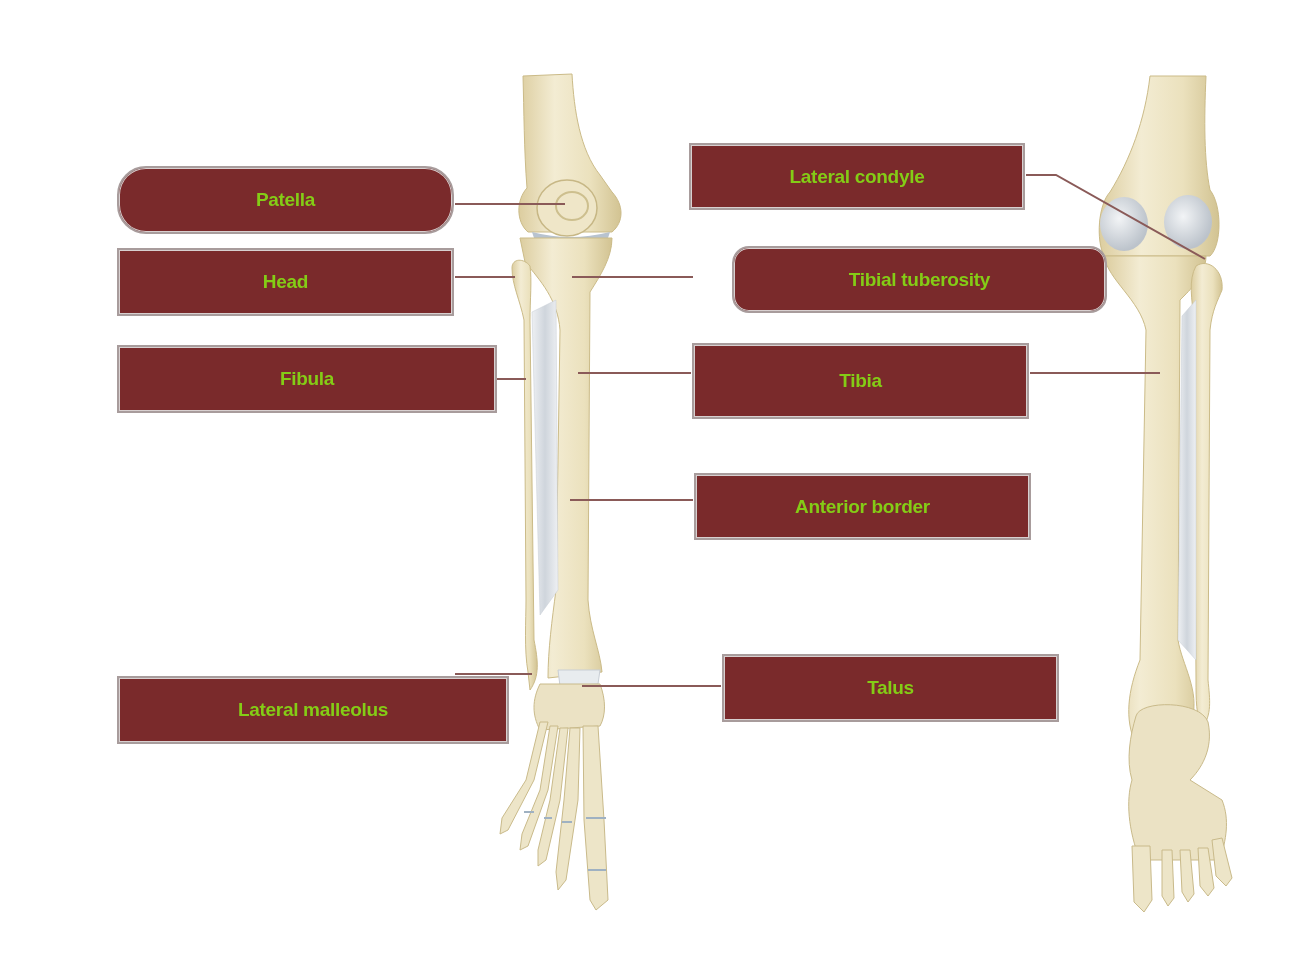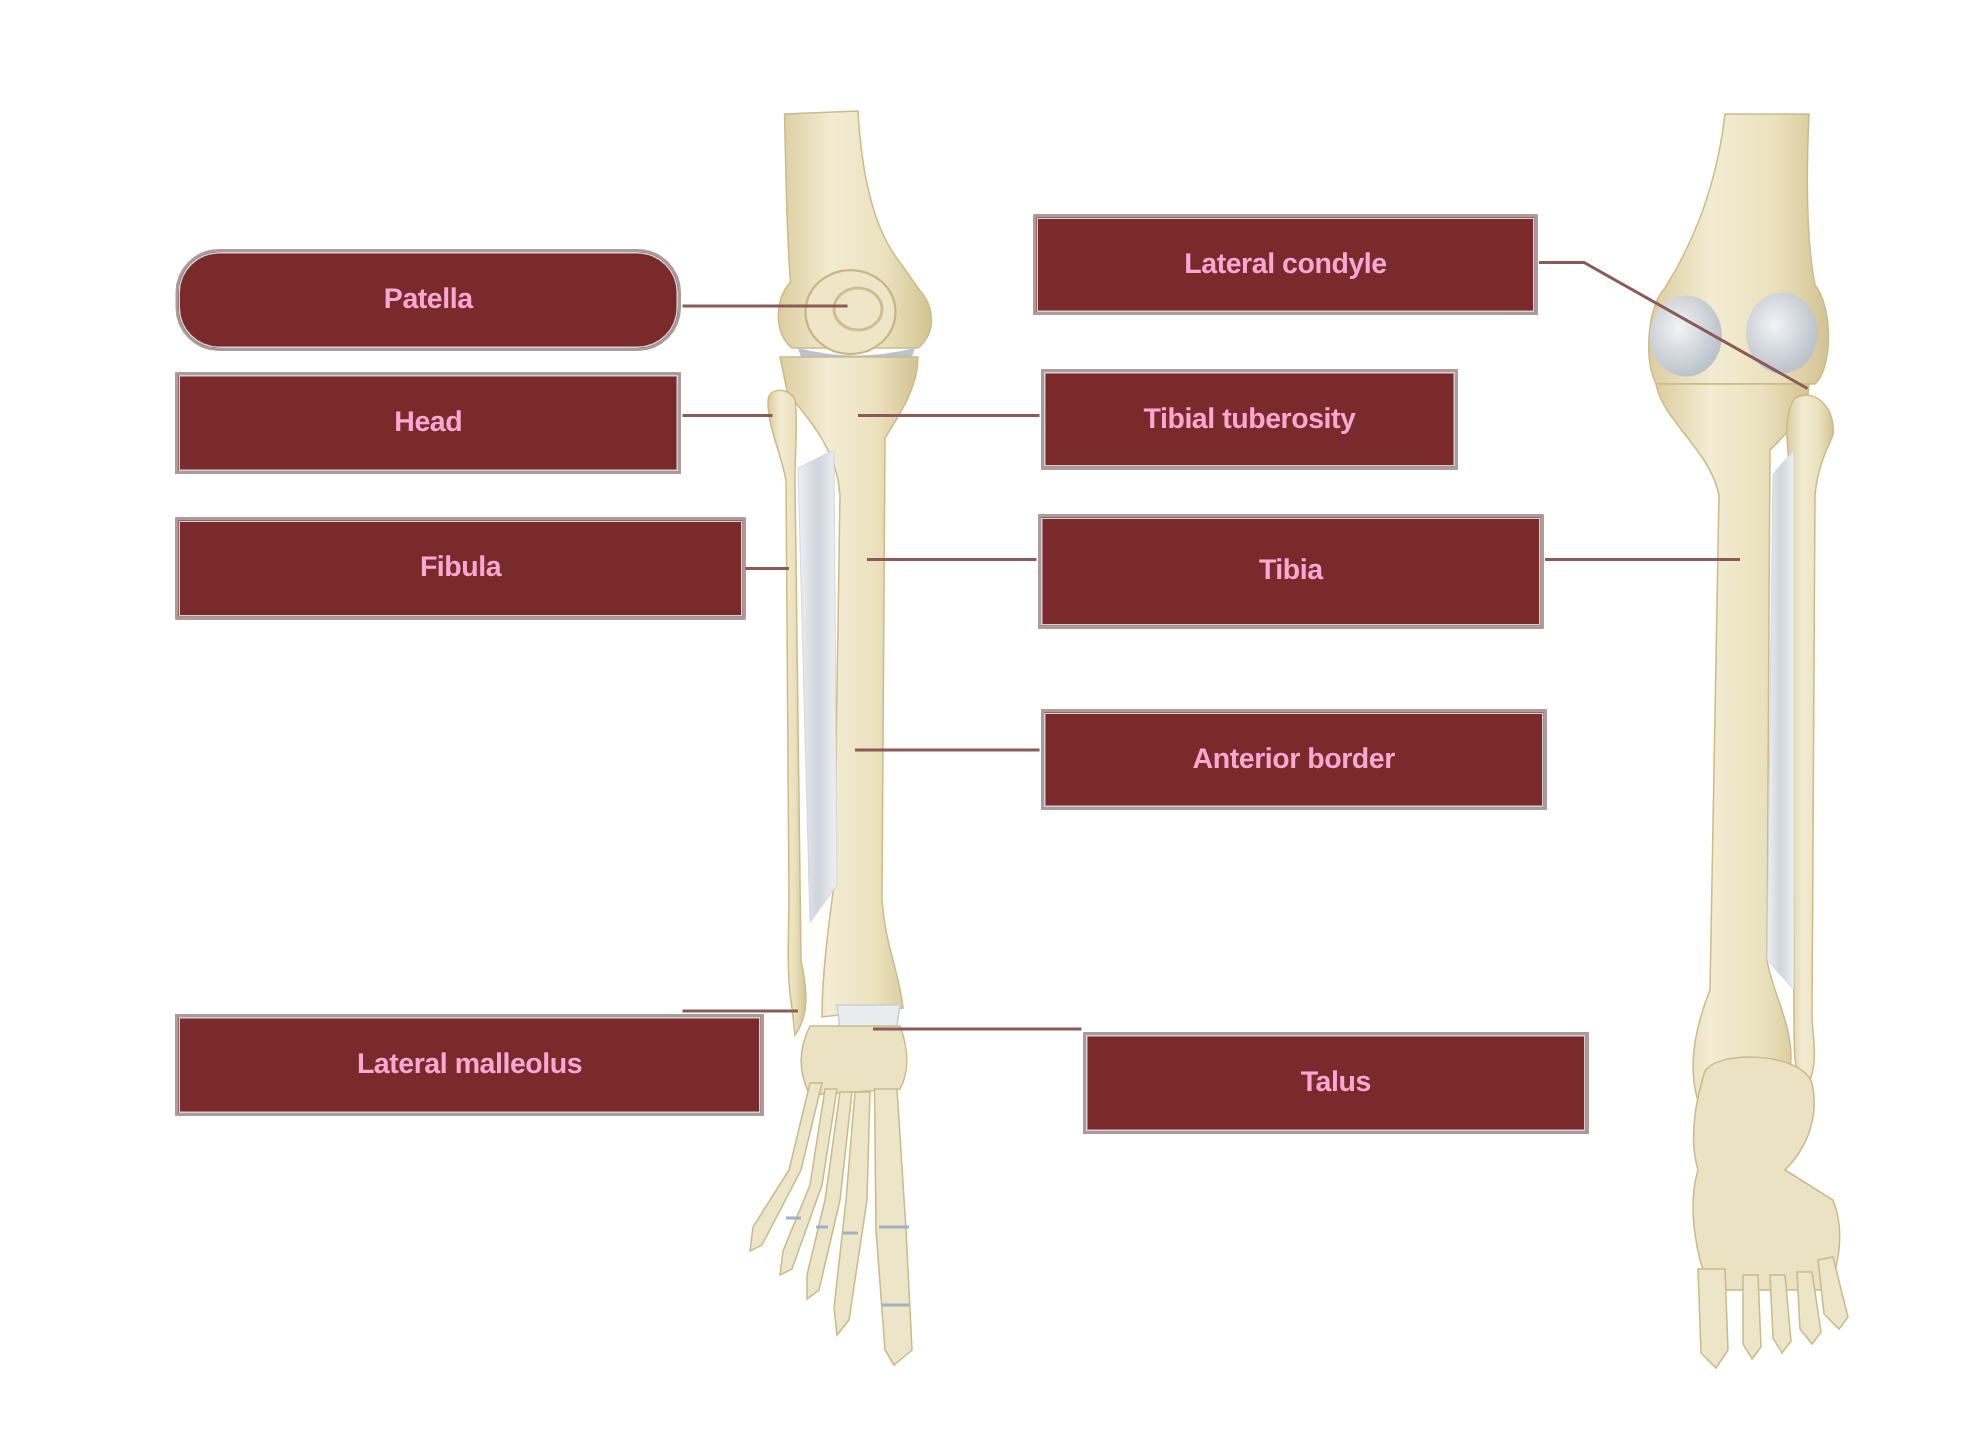--- a/index.html
+++ b/index.html
@@ -4,21 +4,21 @@
 <style>
   html, body { margin: 0; padding: 0; background: #ffffff; }
   body { width: 1310px; height: 958px; position: relative; overflow: hidden;
          font-family: "Liberation Sans", sans-serif; }
   #stage { position: absolute; left: 0; top: 0; width: 1310px; height: 958px; }
   svg#art { position: absolute; left: 0; top: 0; }
   .label-box {
     position: absolute; box-sizing: border-box;
     background: #7a2a2b; border: 2px solid #a89c9c;
     box-shadow: 0 0 0 1px #d8d0d0 inset;
-    color: #f9a8d4; font-size: 19px; font-weight: bold;
+    color: #84cc16; font-size: 19px; font-weight: bold;
     display: flex; align-items: center; justify-content: center;
     letter-spacing: -0.3px; cursor: pointer;
   }
 </style>
 </head>
 <body>
 
 <div id="stage">
   <svg id="art" width="1310" height="958" viewBox="0 0 1310 958">
     <defs>
@@ -119,25 +119,25 @@
   </div>
   <div class="label-box" style="left:117px;top:345px;width:380px;height:68px;">
     <span>Fibula</span>
   </div>
   <div class="label-box" style="left:117px;top:676px;width:392px;height:68px;">
     <span>Lateral malleolus</span>
   </div>
   <div class="label-box" style="left:689px;top:143px;width:336px;height:67px;">
     <span>Lateral condyle</span>
   </div>
-  <div class="label-box" style="left:694px;top:246px;width:278px;height:67px;">
+  <div class="label-box" style="left:732px;top:246px;width:375px;height:67px;border-radius:17px;">
     <span>Tibial tuberosity</span>
   </div>
   <div class="label-box" style="left:692px;top:343px;width:337px;height:76px;">
     <span>Tibia</span>
   </div>
   <div class="label-box" style="left:694px;top:473px;width:337px;height:67px;">
     <span>Anterior border</span>
   </div>
-  <div class="label-box" style="left:722px;top:654px;width:337px;height:68px;margin-top:34px;">
+  <div class="label-box" style="left:722px;top:654px;width:337px;height:68px;">
     <span>Talus</span>
   </div>
 </div>
 
 </body></html>

